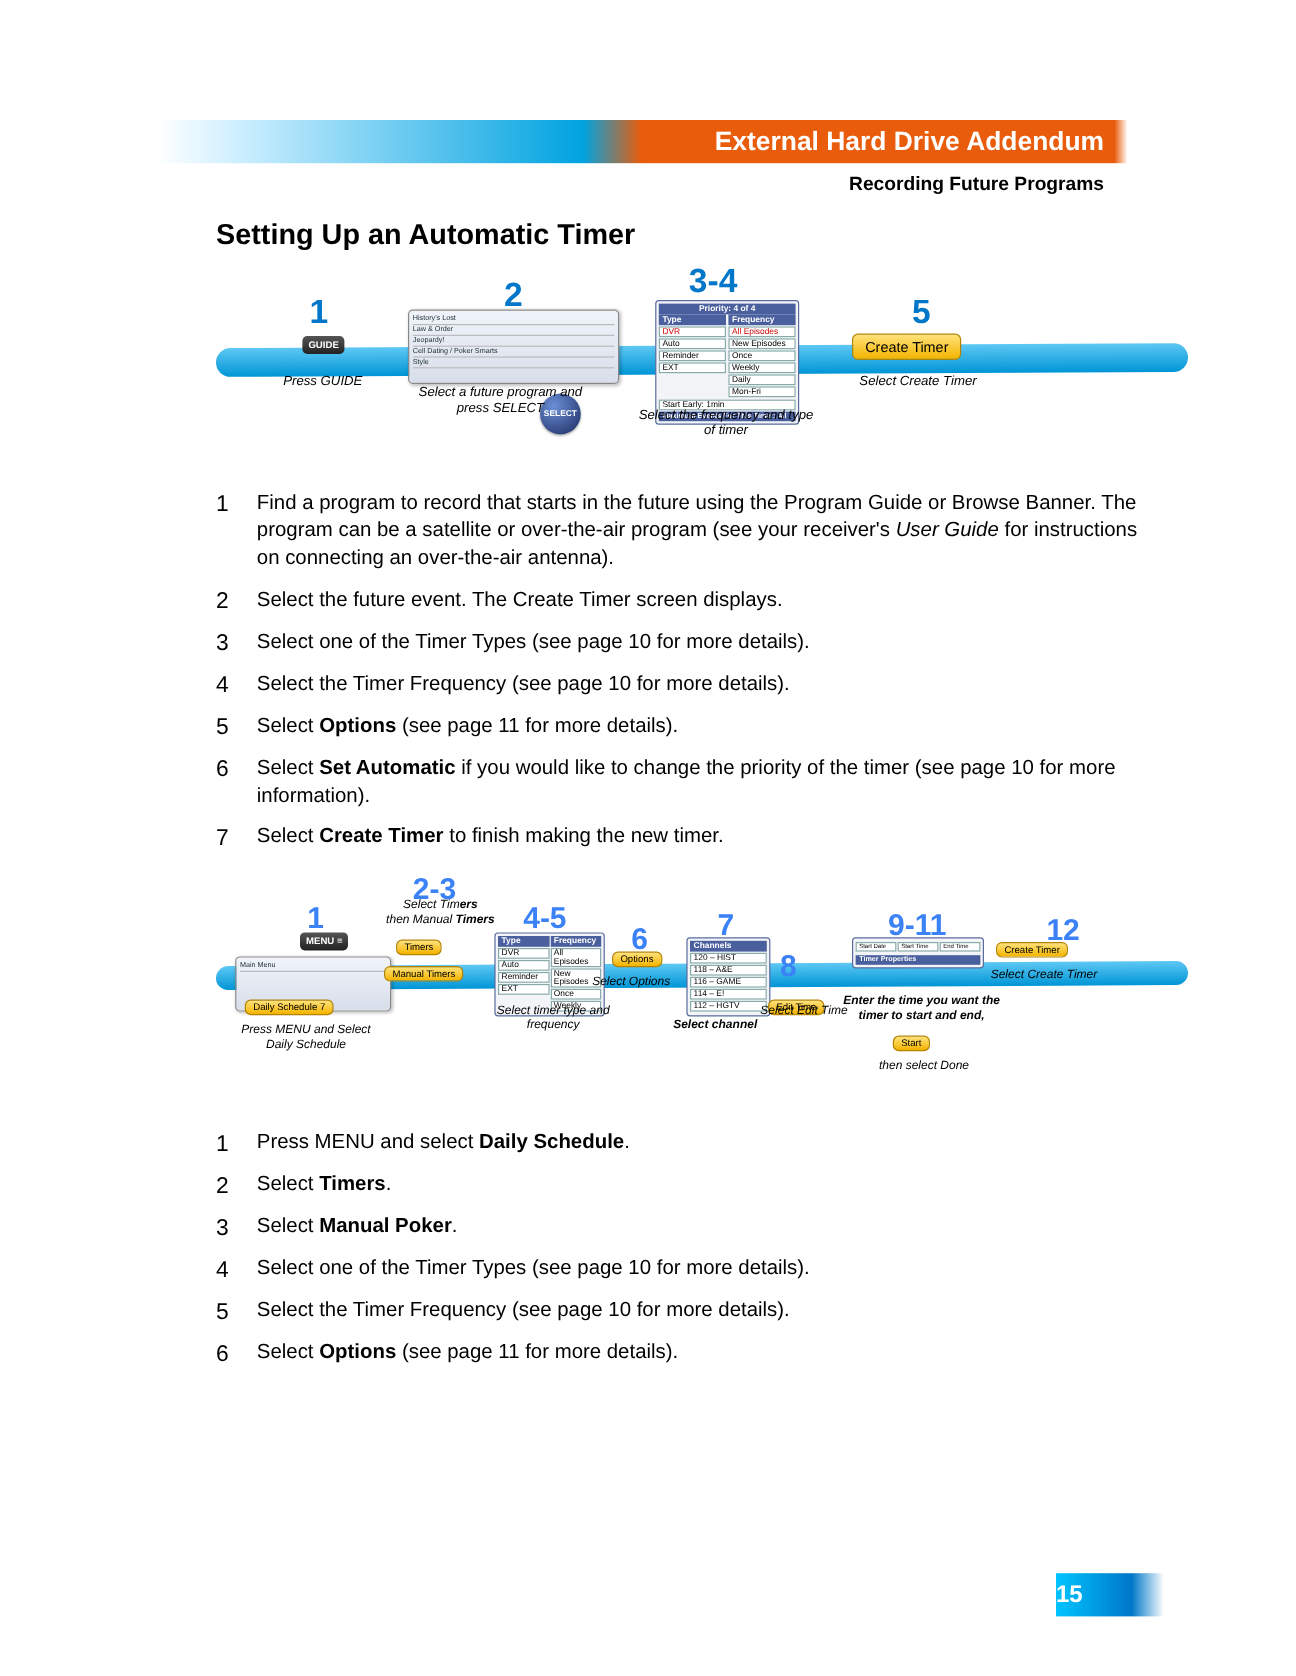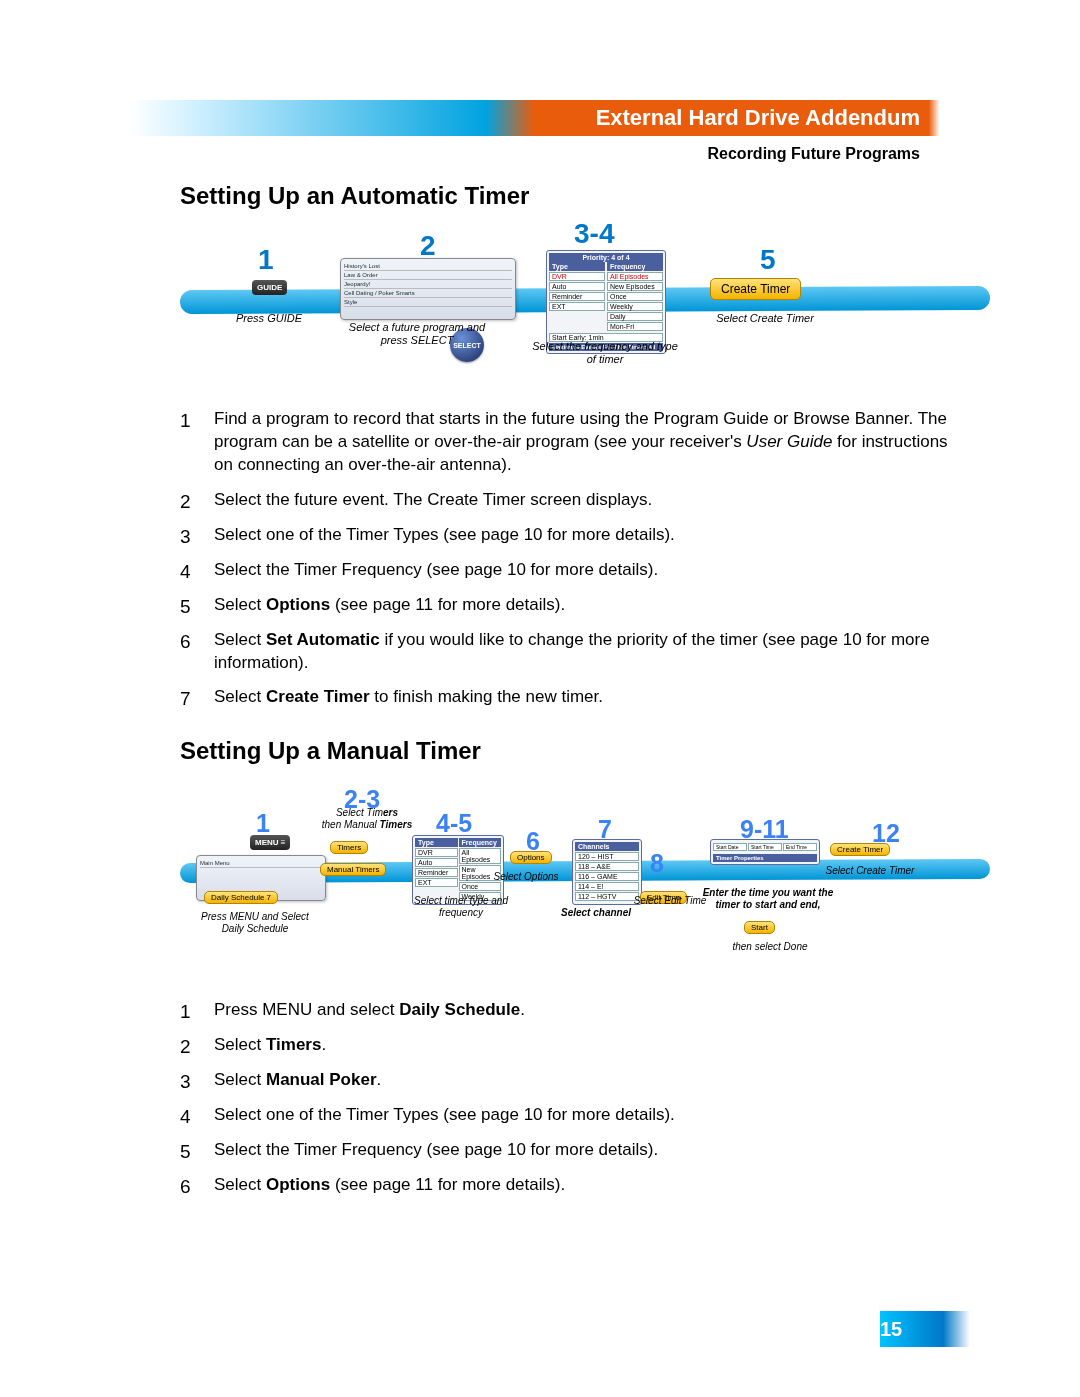--- a/index.html
+++ b/index.html
@@ -226,21 +226,20 @@
   <ol class="steps" id="auto-steps">
       <li>Find a program to record that starts in the future using the Program Guide or Browse Banner. The program can be a satellite or over-the-air program (see your receiver's <i>User Guide</i> for instructions on connecting an over-the-air antenna).</li>
       <li>Select the future event. The Create Timer screen displays.</li>
       <li>Select one of the Timer Types (see page 10 for more details).</li>
       <li>Select the Timer Frequency (see page 10 for more details).</li>
       <li>Select <b>Options</b> (see page 11 for more details).</li>
       <li>Select <b>Set Automatic</b> if you would like to change the priority of the timer (see page 10 for more information).</li>
       <li>Select <b>Create Timer</b> to finish making the new timer.</li>
     </ol>
 
-  <h2 class="section second">Setting Up a Manual Timer</h2>
 
   <div class="flow2">
     <div class="ribbon"></div>
 
     <div class="stepnum2" style="left:76px;top:30px">1</div>
     <div class="guide-btn" style="left:70px;top:56px">
       <span>MENU</span> ≡
     </div>
     <div class="screenshot" style="left:16px;top:76px;width:130px;height:46px">
       <div class="row">Main Menu</div>

